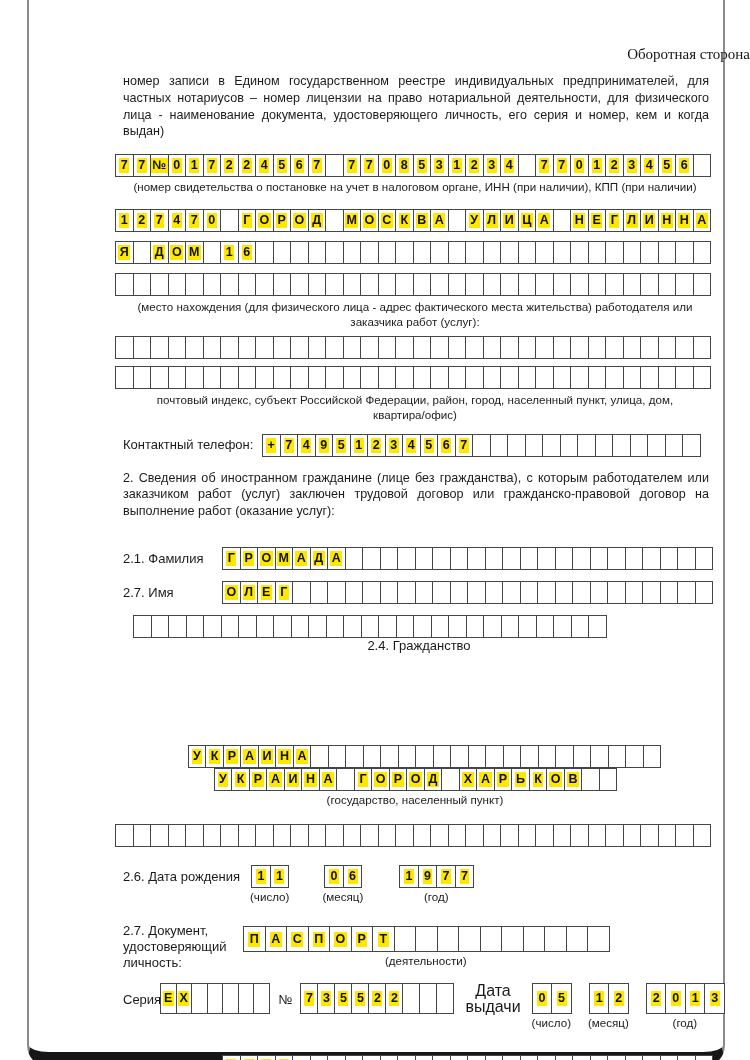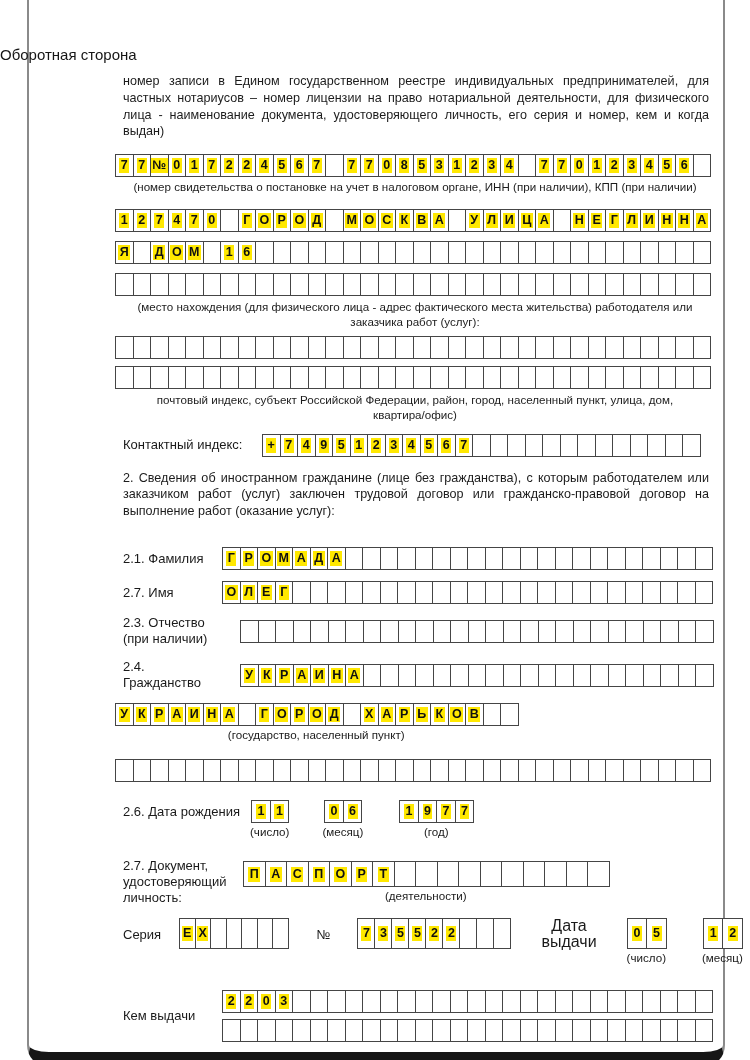--- a/index.html
+++ b/index.html
@@ -10,22 +10,22 @@
     color:#1a1a1a;
   }
   .page-frame{
     position:absolute;left:27px;top:-30px;width:694px;height:1080px;
     border:2px solid #8a8a8a;
     border-bottom:15px solid #161616;
     border-radius:8px 8px 22px 22px;
     pointer-events:none;z-index:0;
   }
   .doc-title{
-    position:absolute;left:0;top:46px;width:750px;text-align:left;
-    font-size:15px;color:#151515;z-index:2;
+    position:absolute;left:0;top:46px;width:750px;text-align:right;
+    font-size:15px;color:#151515;z-index:2;font-family:Liberation Serif, serif;
   }
   .content{position:absolute;left:115px;top:0;width:600px;z-index:1;}
   .para{
     margin:0 0 0 8px;width:586px;text-align:justify;
     font-size:12.6px;line-height:16.8px;color:#1c1c1c;
   }
   .intro{margin-top:73px;}
   .section2{margin-top:13px;}
   .caption{
     font-size:11.6px;line-height:15.5px;text-align:center;color:#1c1c1c;
@@ -43,22 +43,22 @@
   
   .w19 .cell{width:19.5px;}
   .w22 .cell{width:22.5px;height:26px;}
   .sercell .cell{width:16.5px;height:31px;}
   .numcell .cell{width:18px;height:31px;}
   .datecell .cell{width:20.5px;height:31px;}
   
   .mt14{margin-top:14px;} .mt9{margin-top:9px;} .mt2{margin-top:2px;}
   .mt3{margin-top:3px;} .mt6{margin-top:6px;} .mt7{margin-top:7px;}
   .mt11{margin-top:11px;} .mt25{margin-top:27px;}
-  .mt8{margin-top:12px;} .mt18{margin-top:18px;} .mt20{margin-top:20px;}
-  .mt12{margin-top:12px;gap:19px;} .mt26{margin-top:26px;}
+  .mt8{margin-top:0;flex-direction:column;} .mt18{margin-top:18px;} .mt20{margin-top:20px;}
+  .mt12{margin-top:12px;} .mt26{margin-top:26px;}
   .frow{display:flex;align-items:center;}
   .frow-top{display:flex;align-items:flex-start;}
   .lbl{font-size:13px;line-height:16px;color:#1a1a1a;}
   .lblcol{flex:0 0 107px;padding-left:8px;box-sizing:border-box;}
   .lblcol-phone{flex:0 0 147px;padding-left:8px;box-sizing:border-box;}
   .lblcol-wide{flex:0 0 193px;padding-left:8px;box-sizing:border-box;}
   .lblcol-26{flex:0 0 135px;padding-left:8px;box-sizing:border-box;}
   .lblcol-27{flex:0 0 128px;padding-left:8px;box-sizing:border-box;}
   .indent18{margin-left:18px;}
   .cellcol{display:flex;flex-direction:column;align-items:center;}
@@ -435,21 +435,21 @@
       <div class="cell"></div>
       <div class="cell"></div>
       <div class="cell"></div>
       <div class="cell"></div>
       <div class="cell"></div>
       <div class="cell"></div>
     </div>
   <div class="caption mt3 maxw-c3">почтовый индекс, субъект Российской Федерации, район, город, населенный пункт, улица, дом, квартира/офис)</div>
 
   <div class="frow mt11">
-    <span class="lbl lblcol-phone">Контактный индекс:</span>
+    <span class="lbl lblcol-phone">Контактный телефон:</span>
     <div class="cells">
         <div class="cell">
           <span class="hl">+</span>
         </div>
         <div class="cell">
           <span class="hl">7</span>
         </div>
         <div class="cell">
           <span class="hl">4</span>
         </div>
@@ -582,24 +582,20 @@
         <div class="cell"></div>
         <div class="cell"></div>
         <div class="cell"></div>
         <div class="cell"></div>
         <div class="cell"></div>
         <div class="cell"></div>
       </div>
   </div>
 
   <div class="frow mt11">
-    <span class="lbl lblcol">
-      <span>2.3. Отчество</span><br>
-      <span>(при наличии)</span>
-    </span>
     <div class="cells indent18">
         <div class="cell"></div>
         <div class="cell"></div>
         <div class="cell"></div>
         <div class="cell"></div>
         <div class="cell"></div>
         <div class="cell"></div>
         <div class="cell"></div>
         <div class="cell"></div>
         <div class="cell"></div>

